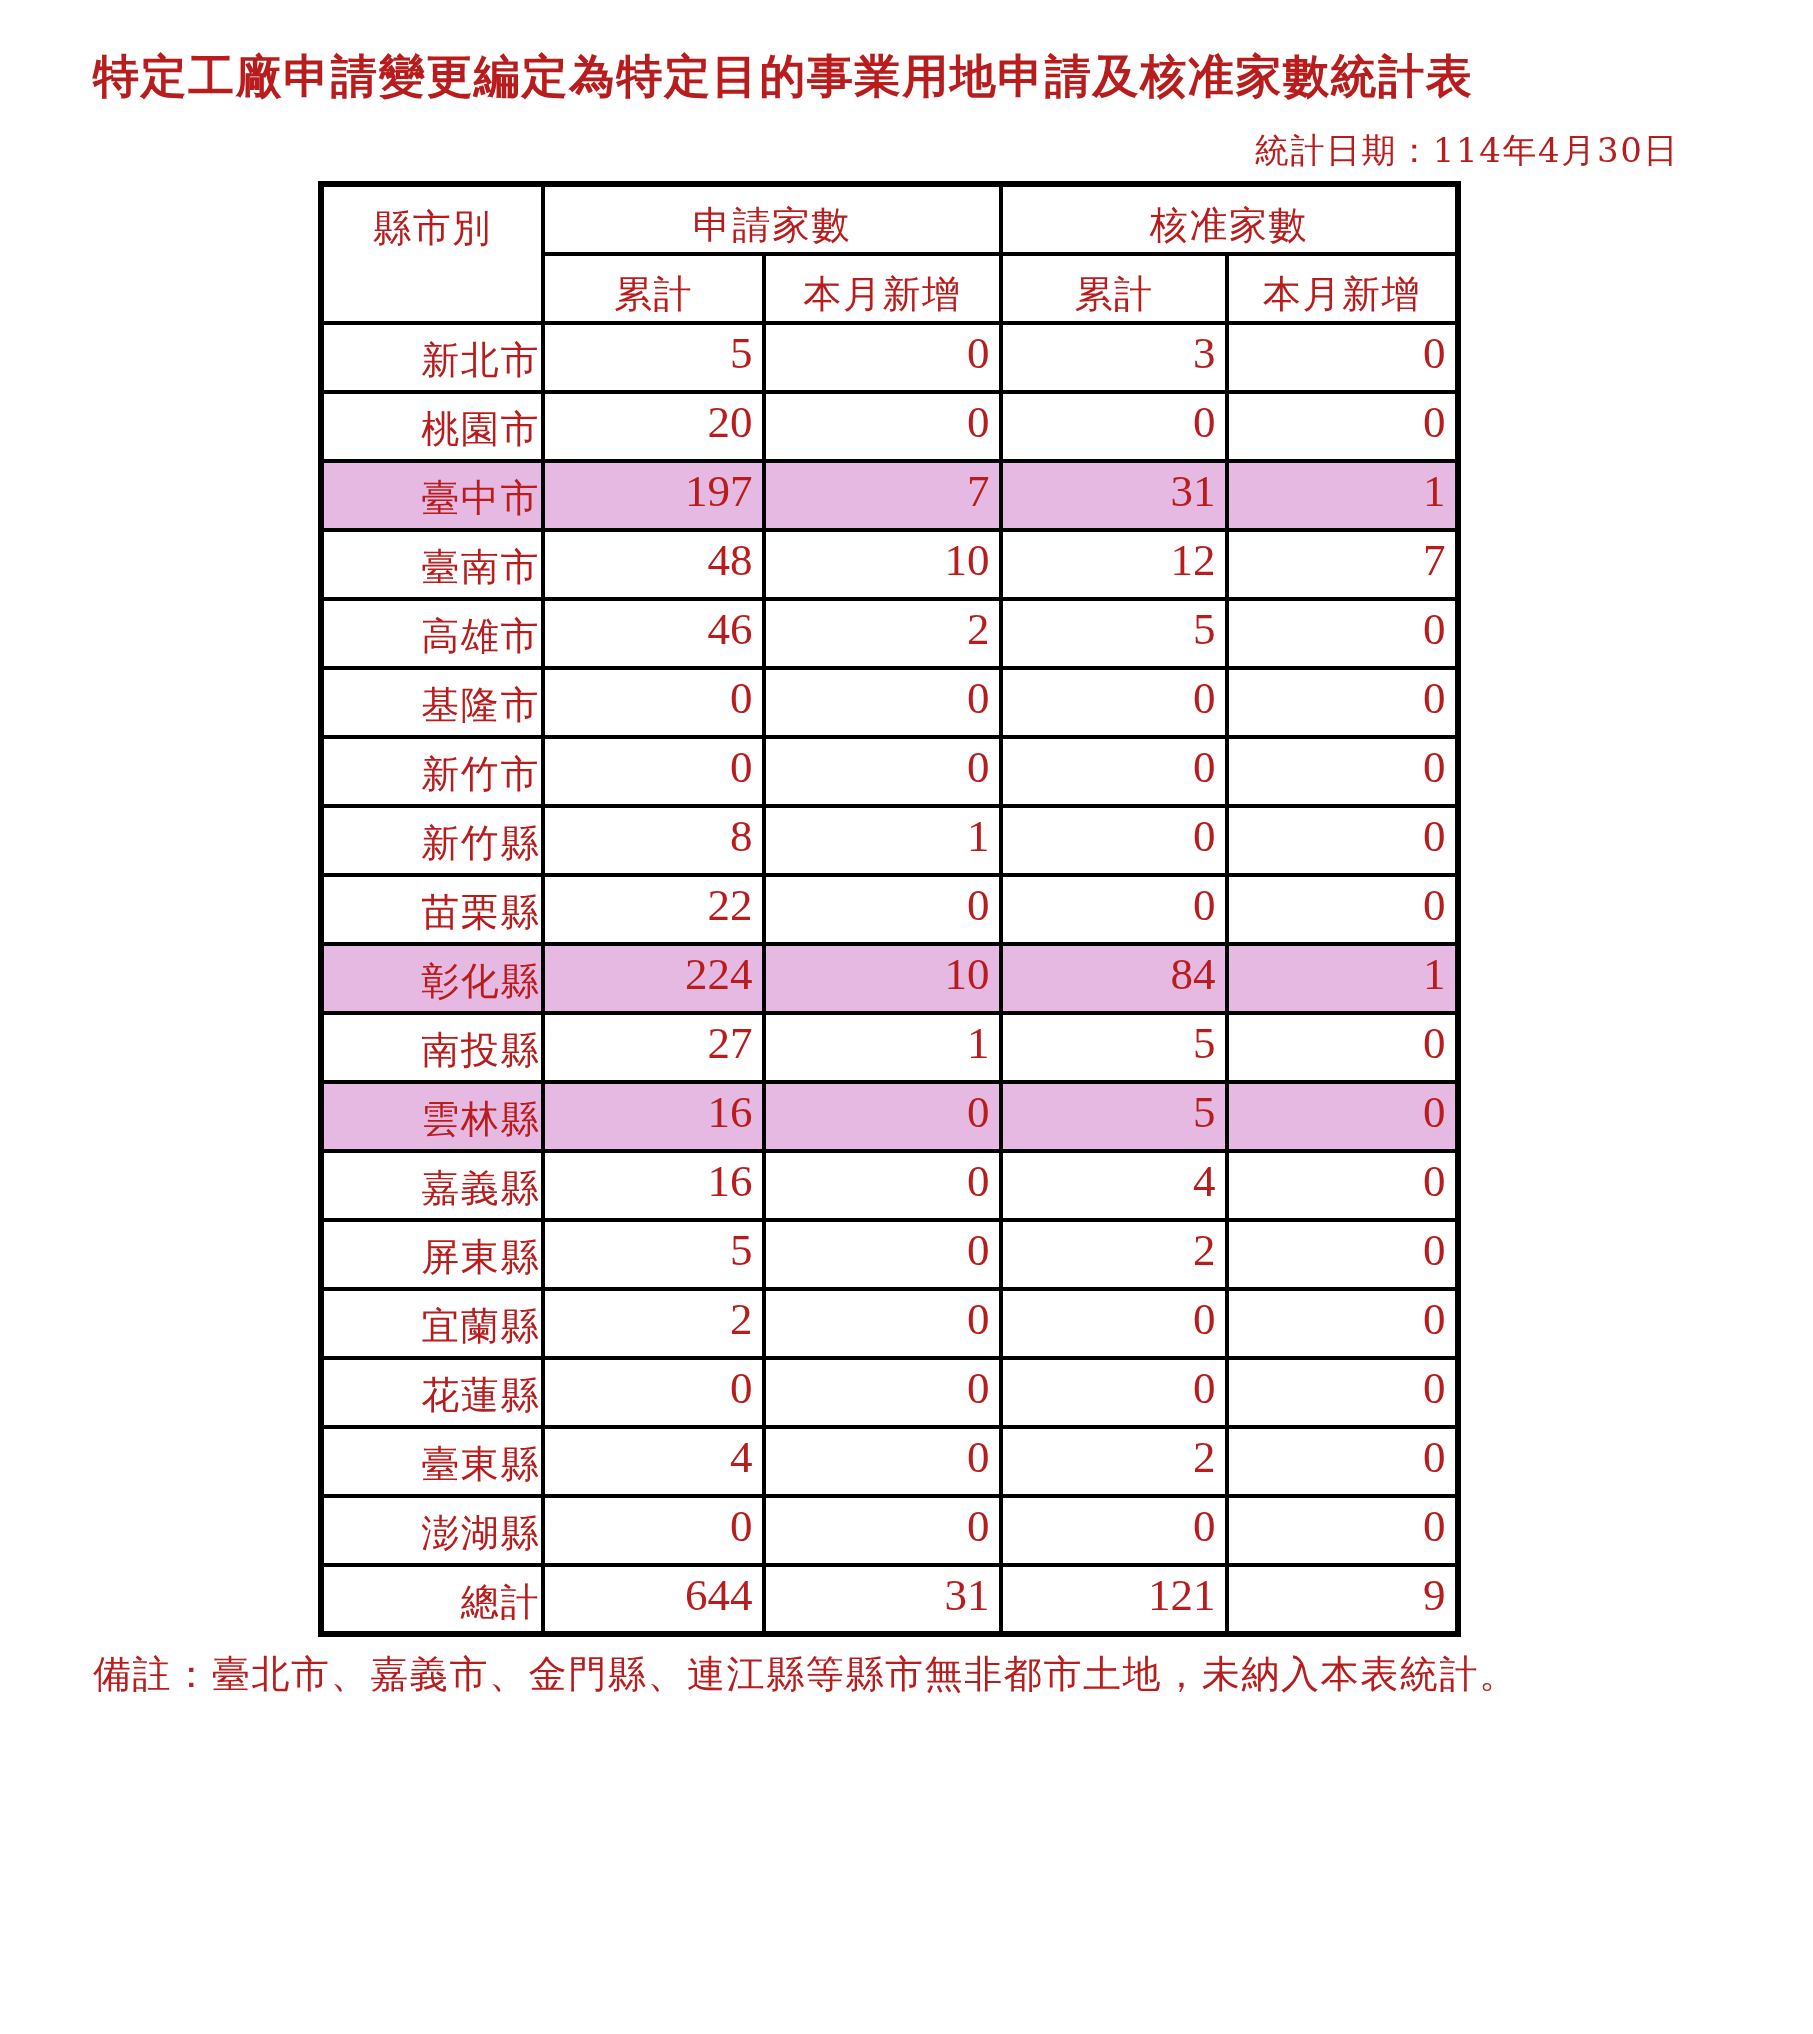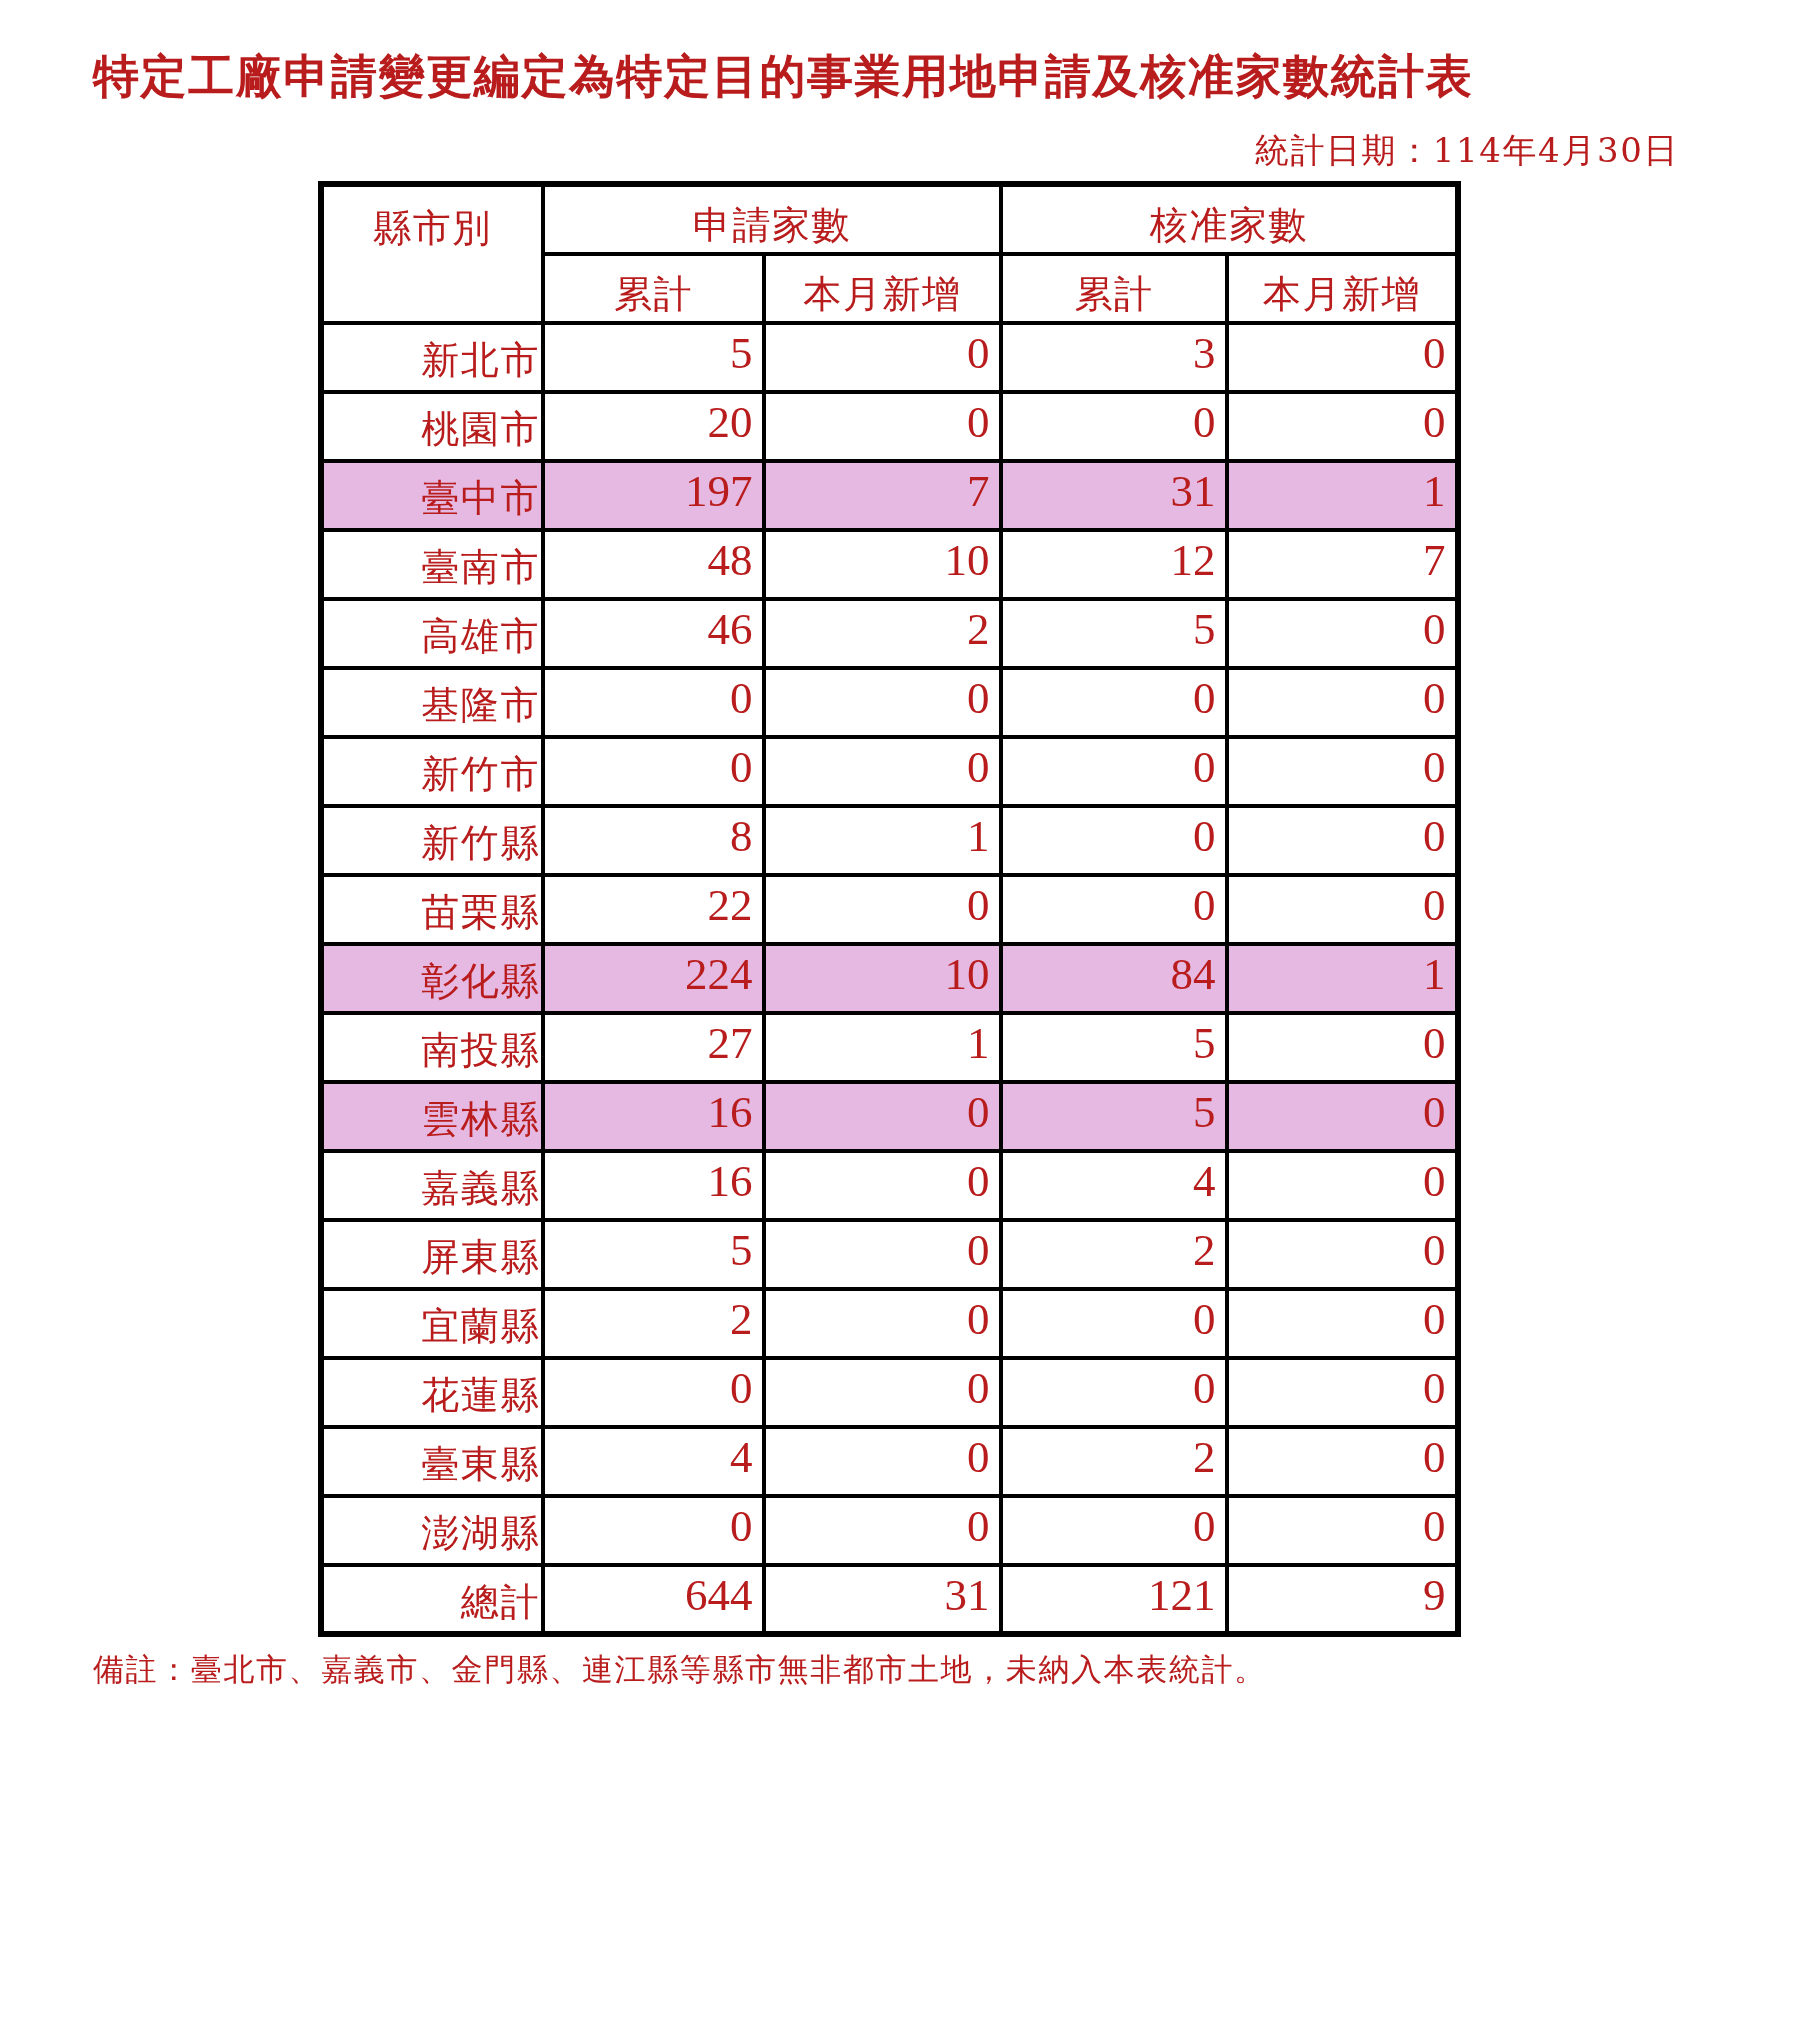--- a/index.html
+++ b/index.html
@@ -71,21 +71,21 @@
     font-size: 45px;
     text-align: right;
     padding: 1.6px 9.6px 0 0;
     font-family: "Liberation Serif", serif;
   }
   tr.hl th, tr.hl td { background: var(--hl, #E5B9E1); }
   .footnote {
     position: absolute;
     left: 93px;
     top: 1649px;
-    font-size: 31px;
+    font-size: 38px;
     letter-spacing: 1.6px;
     white-space: nowrap;
   }
 </style>
 </head>
 <body>
 
 <div class="page">
 
   <h1 class="doc-title">特定工廠申請變更編定為特定目的事業用地申請及核准家數統計表</h1>

